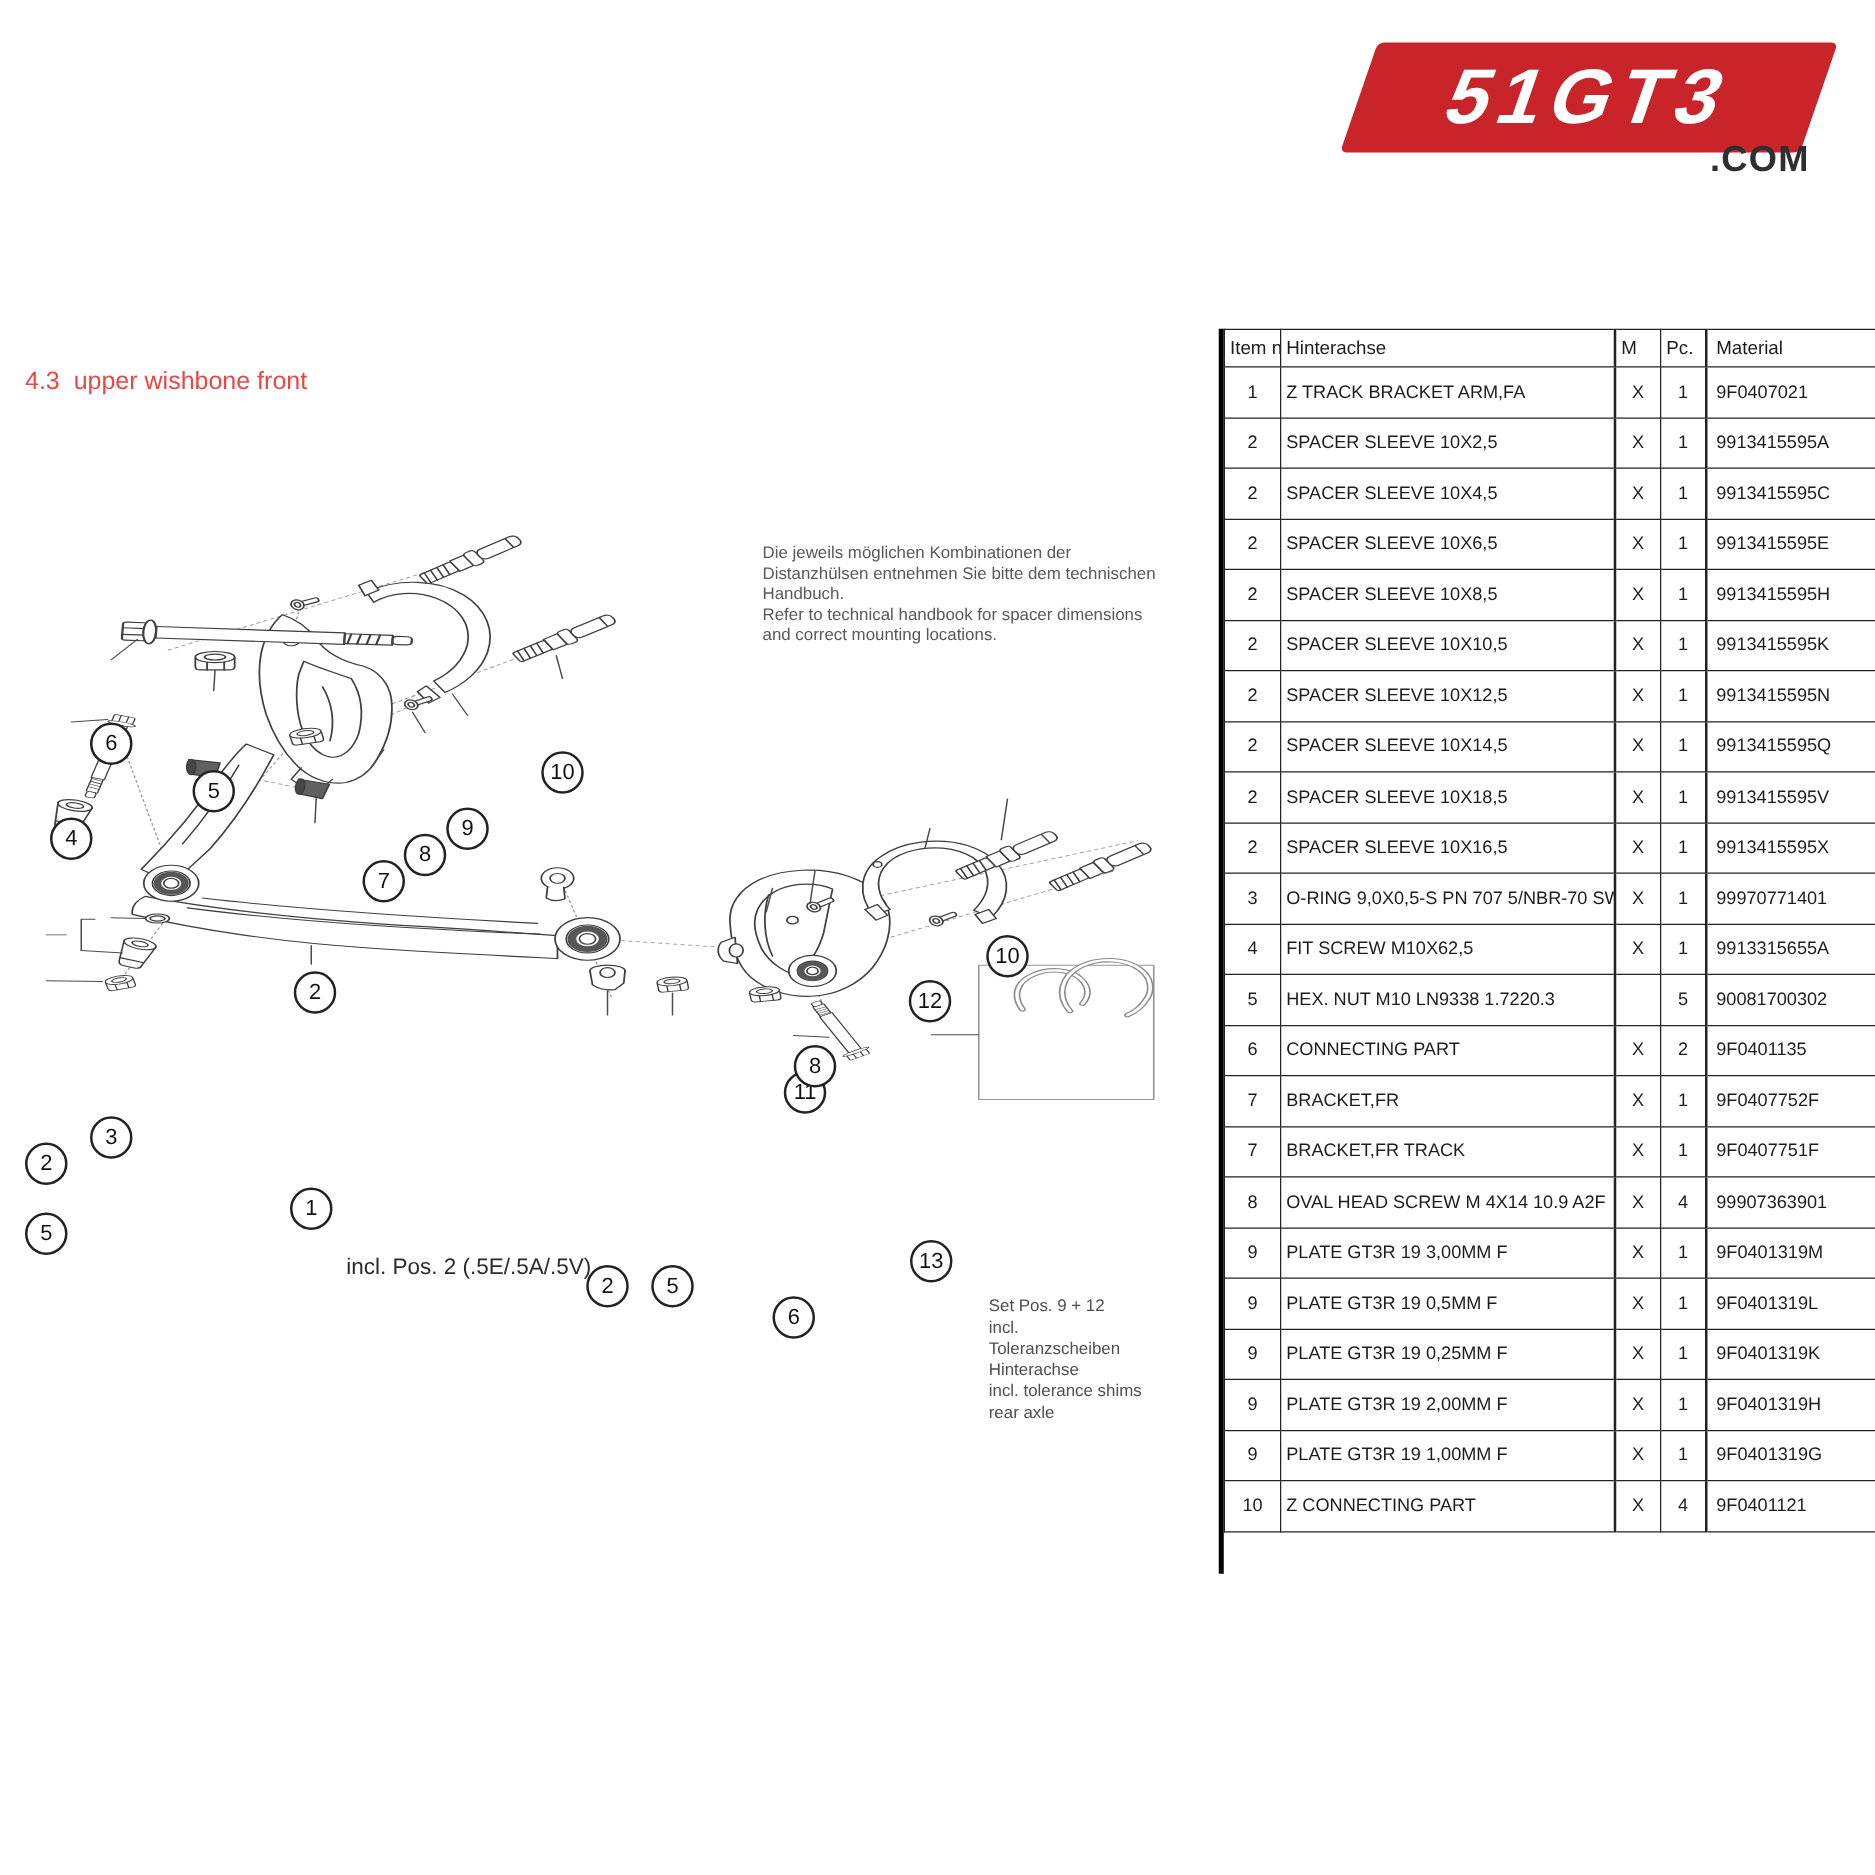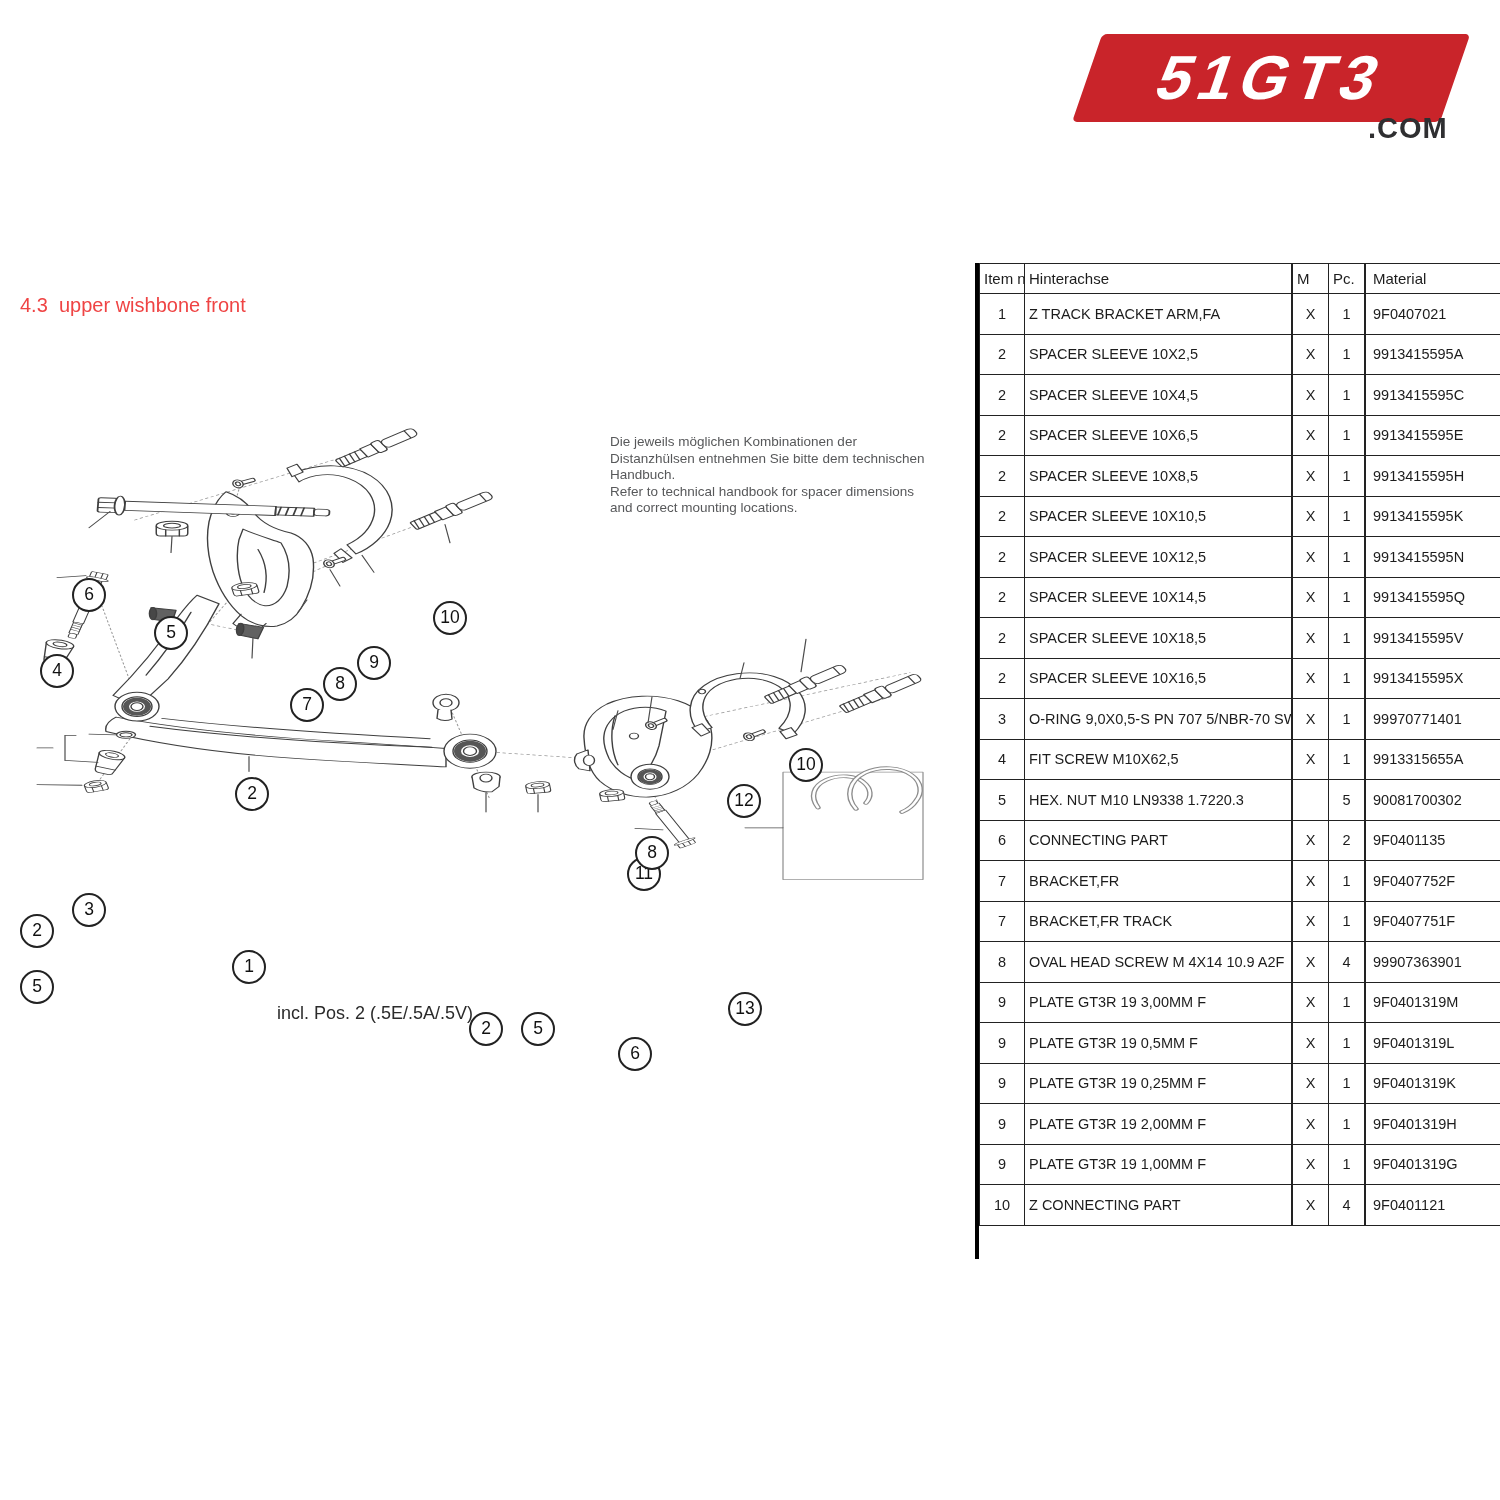--- a/index.html
+++ b/index.html
@@ -284,20 +284,25 @@
       <div class="callout" style="left: 538px; top: 1029px;">5</div>
       <div class="callout" style="left: 644px; top: 874px;">11</div>
       <div class="callout" style="left: 652px; top: 853px;">8</div>
       <div class="callout" style="left: 744px; top: 801px;">12</div>
       <div class="callout" style="left: 806px; top: 765px;">10</div>
       <div class="callout" style="left: 635px; top: 1054px;">6</div>
       <div class="callout" style="left: 745px; top: 1009px;">13</div>
     </div>
 
   <div class="incl-note">incl. Pos. 2 (.5E/.5A/.5V)</div>
+  <div class="box13-note">Set Pos. 9 + 12
+incl. Toleranzscheiben
+Hinterachse
+incl. tolerance shims
+rear axle</div>
 
   <div class="table-wrap">
     <table class="parts">
       <thead>
         <tr>
           <th class="c-item">Item no.</th>
           <th class="c-desc">Hinterachse</th>
           <th class="c-m">M</th>
           <th class="c-pc">Pc.</th>
           <th class="c-mat no-r">Material</th>

